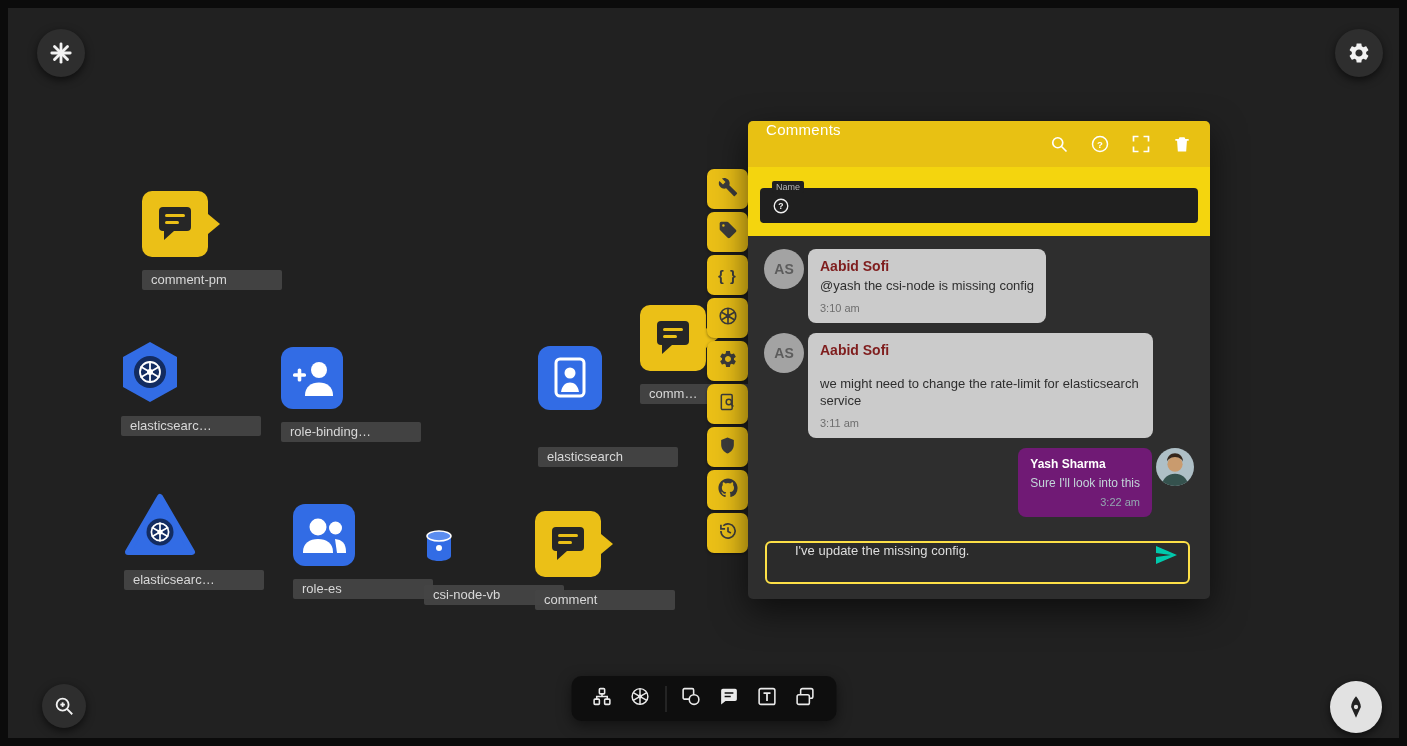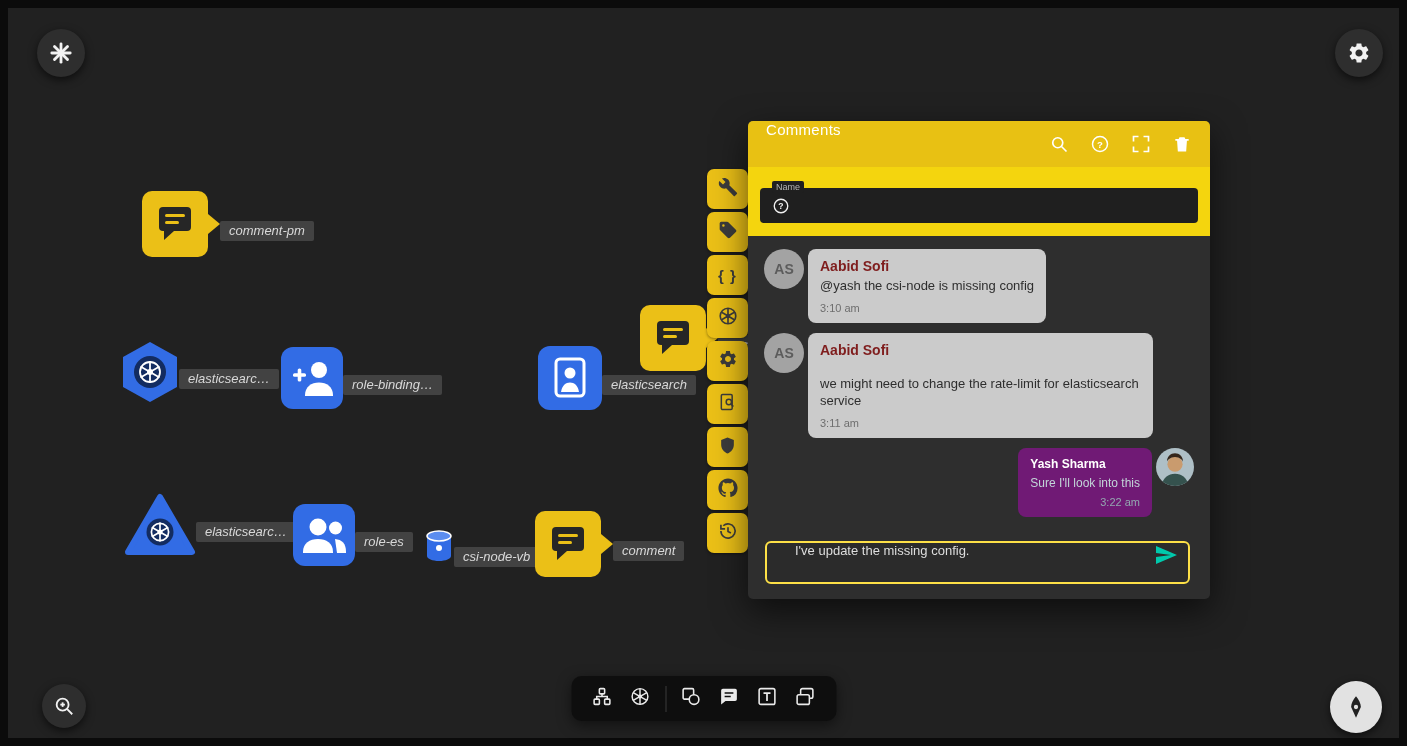--- a/index.html
+++ b/index.html
@@ -17,21 +17,21 @@
     display:flex; align-items:center; justify-content:center;
     box-shadow:0 3px 8px rgba(0,0,0,.6); cursor:pointer;
   }
   .fab svg { display:block; }
   .fab-logo { left:29px; top:21px; width:48px; height:48px; }
   .fab-settings { left:1327px; top:21px; width:48px; height:48px; }
   .fab-zoom { left:34px; top:676px; width:44px; height:44px; }
   .fab-pen { left:1322px; top:673px; width:52px; height:52px; background:#e2e2e2; color:#222; }
 
   
-  .node { position:absolute; width:140px; display:flex; flex-direction:row; align-items:center; cursor:pointer; z-index:1;font-style:italic; }
+  .node { position:absolute; width:140px; display:flex; flex-direction:column; cursor:pointer; z-index:1; }
   .node svg { display:block; }
   .chip {
     margin-top:13px; background:rgba(68,68,68,.95); color:#d8d8d8;
     font-size:13px; padding:2px 9px 3px; border-radius:2px; white-space:nowrap;
   }
 
   
   .vtoolbar { position:absolute; left:699px; top:161px; display:flex; flex-direction:column; gap:3px; z-index:2; }
   .tool-btn {
     width:41px; height:40px; background:#EBC017; border-radius:7px; color:#3c3c3c;
@@ -187,21 +187,21 @@
         <rect width="62" height="62" rx="12" fill="#326CE5"></rect>
         <rect x="12" y="26.2" width="13" height="3.6" rx="1.6" fill="#fff"></rect>
         <rect x="16.7" y="21.5" width="3.6" height="13" rx="1.6" fill="#fff"></rect>
         <circle cx="38" cy="23" r="8" fill="#fff"></circle>
         <path d="M24 48c0-8 6.3-12.5 14-12.5S52 40 52 48v1H24z" fill="#fff"></path>
       </svg>
     </span>
     <div class="chip">role-binding…</div>
   </div>
 
-  <div class="node" style="left:530px; top:338px;">
+  <div class="node" style="left:530px; top:338px;gap:24px;">
     <span>
       <svg width="64" height="64" viewBox="0 0 64 64">
         <rect width="64" height="64" rx="12" fill="#326CE5"></rect>
         <rect x="18" y="13" width="28" height="37" rx="4" fill="none" stroke="#fff" stroke-width="3"></rect>
         <circle cx="32" cy="27" r="5.5" fill="#fff"></circle>
         <path d="M23 46c1-6.5 4.7-9.5 9-9.5s8 3 9 9.5z" fill="#fff"></path>
       </svg>
     </span>
     <div class="chip">elasticsearch</div>
   </div>

